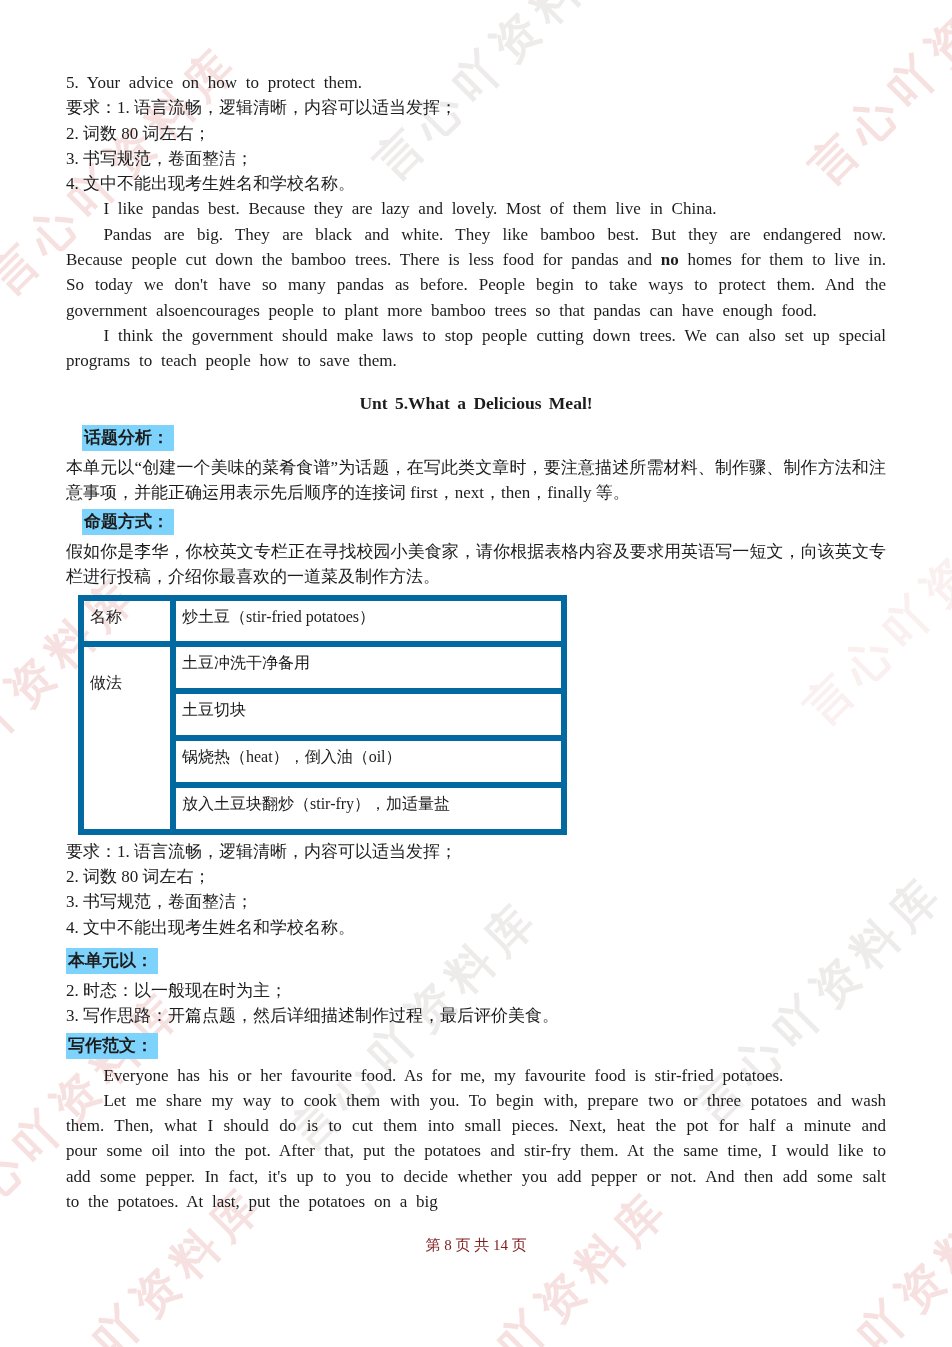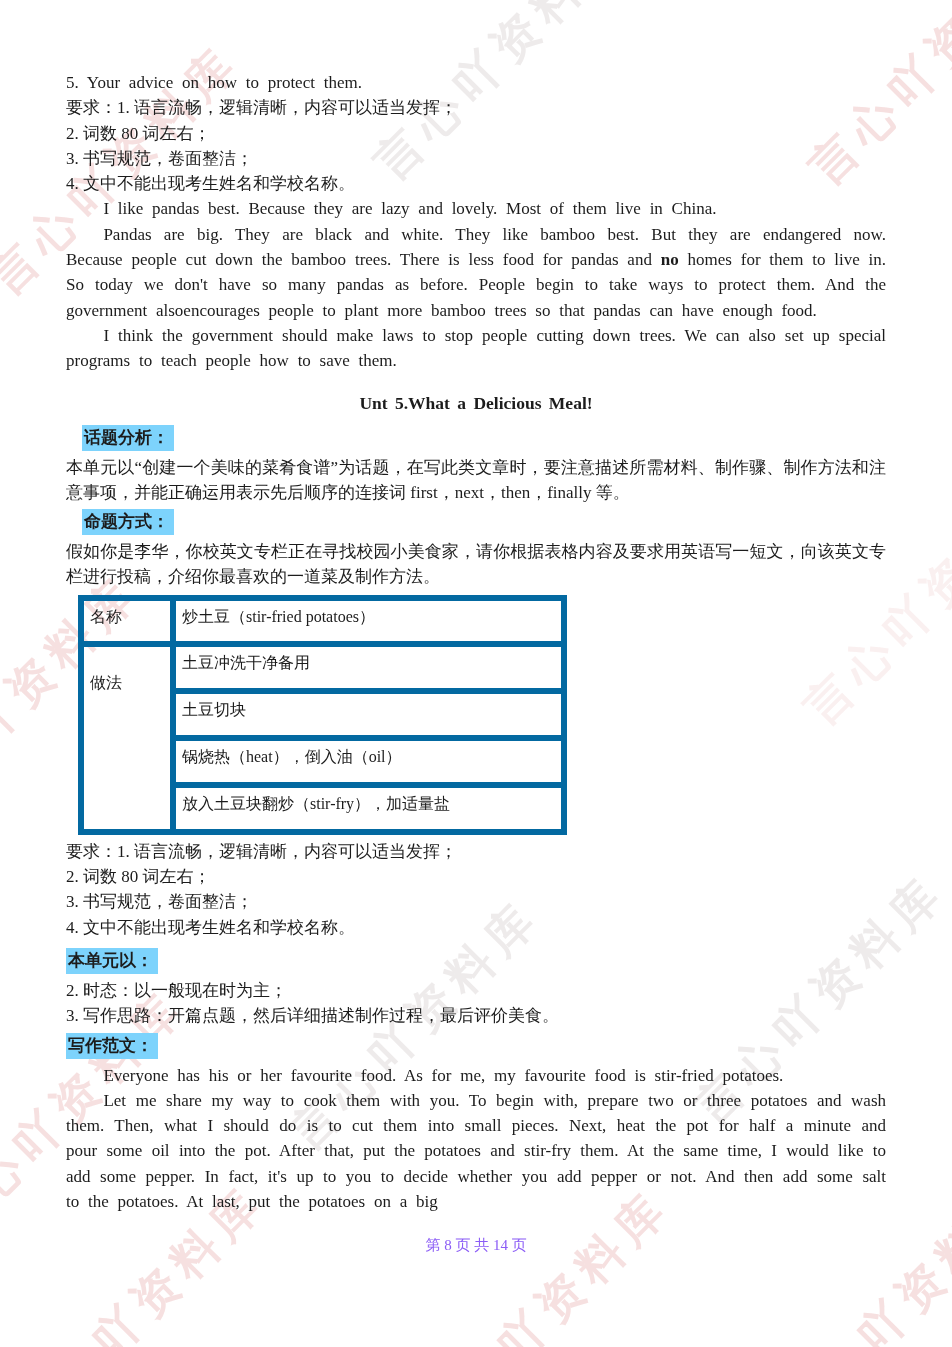--- a/index.html
+++ b/index.html
@@ -63,21 +63,21 @@
   .row-name td { height: 46px; }
   .row-step td { height: 47px; }
   .method-cell { padding-top: 26px !important; }
   .spacer-sm { height: 4px; }
   .footer {
     position: absolute;
     left: 0; top: 1236px;
     width: 100%;
     text-align: center;
     font-size: 15px;
-    color: #8b5cf6;
+    color: #7f1d1d;
   }
   .watermark {
     position: absolute;
     font-size: 46px;
     letter-spacing: 9px;
     white-space: nowrap;
     transform: translate(-50%, -50%) rotate(-45deg);
     pointer-events: none;
     user-select: none;
     font-weight: bold;

